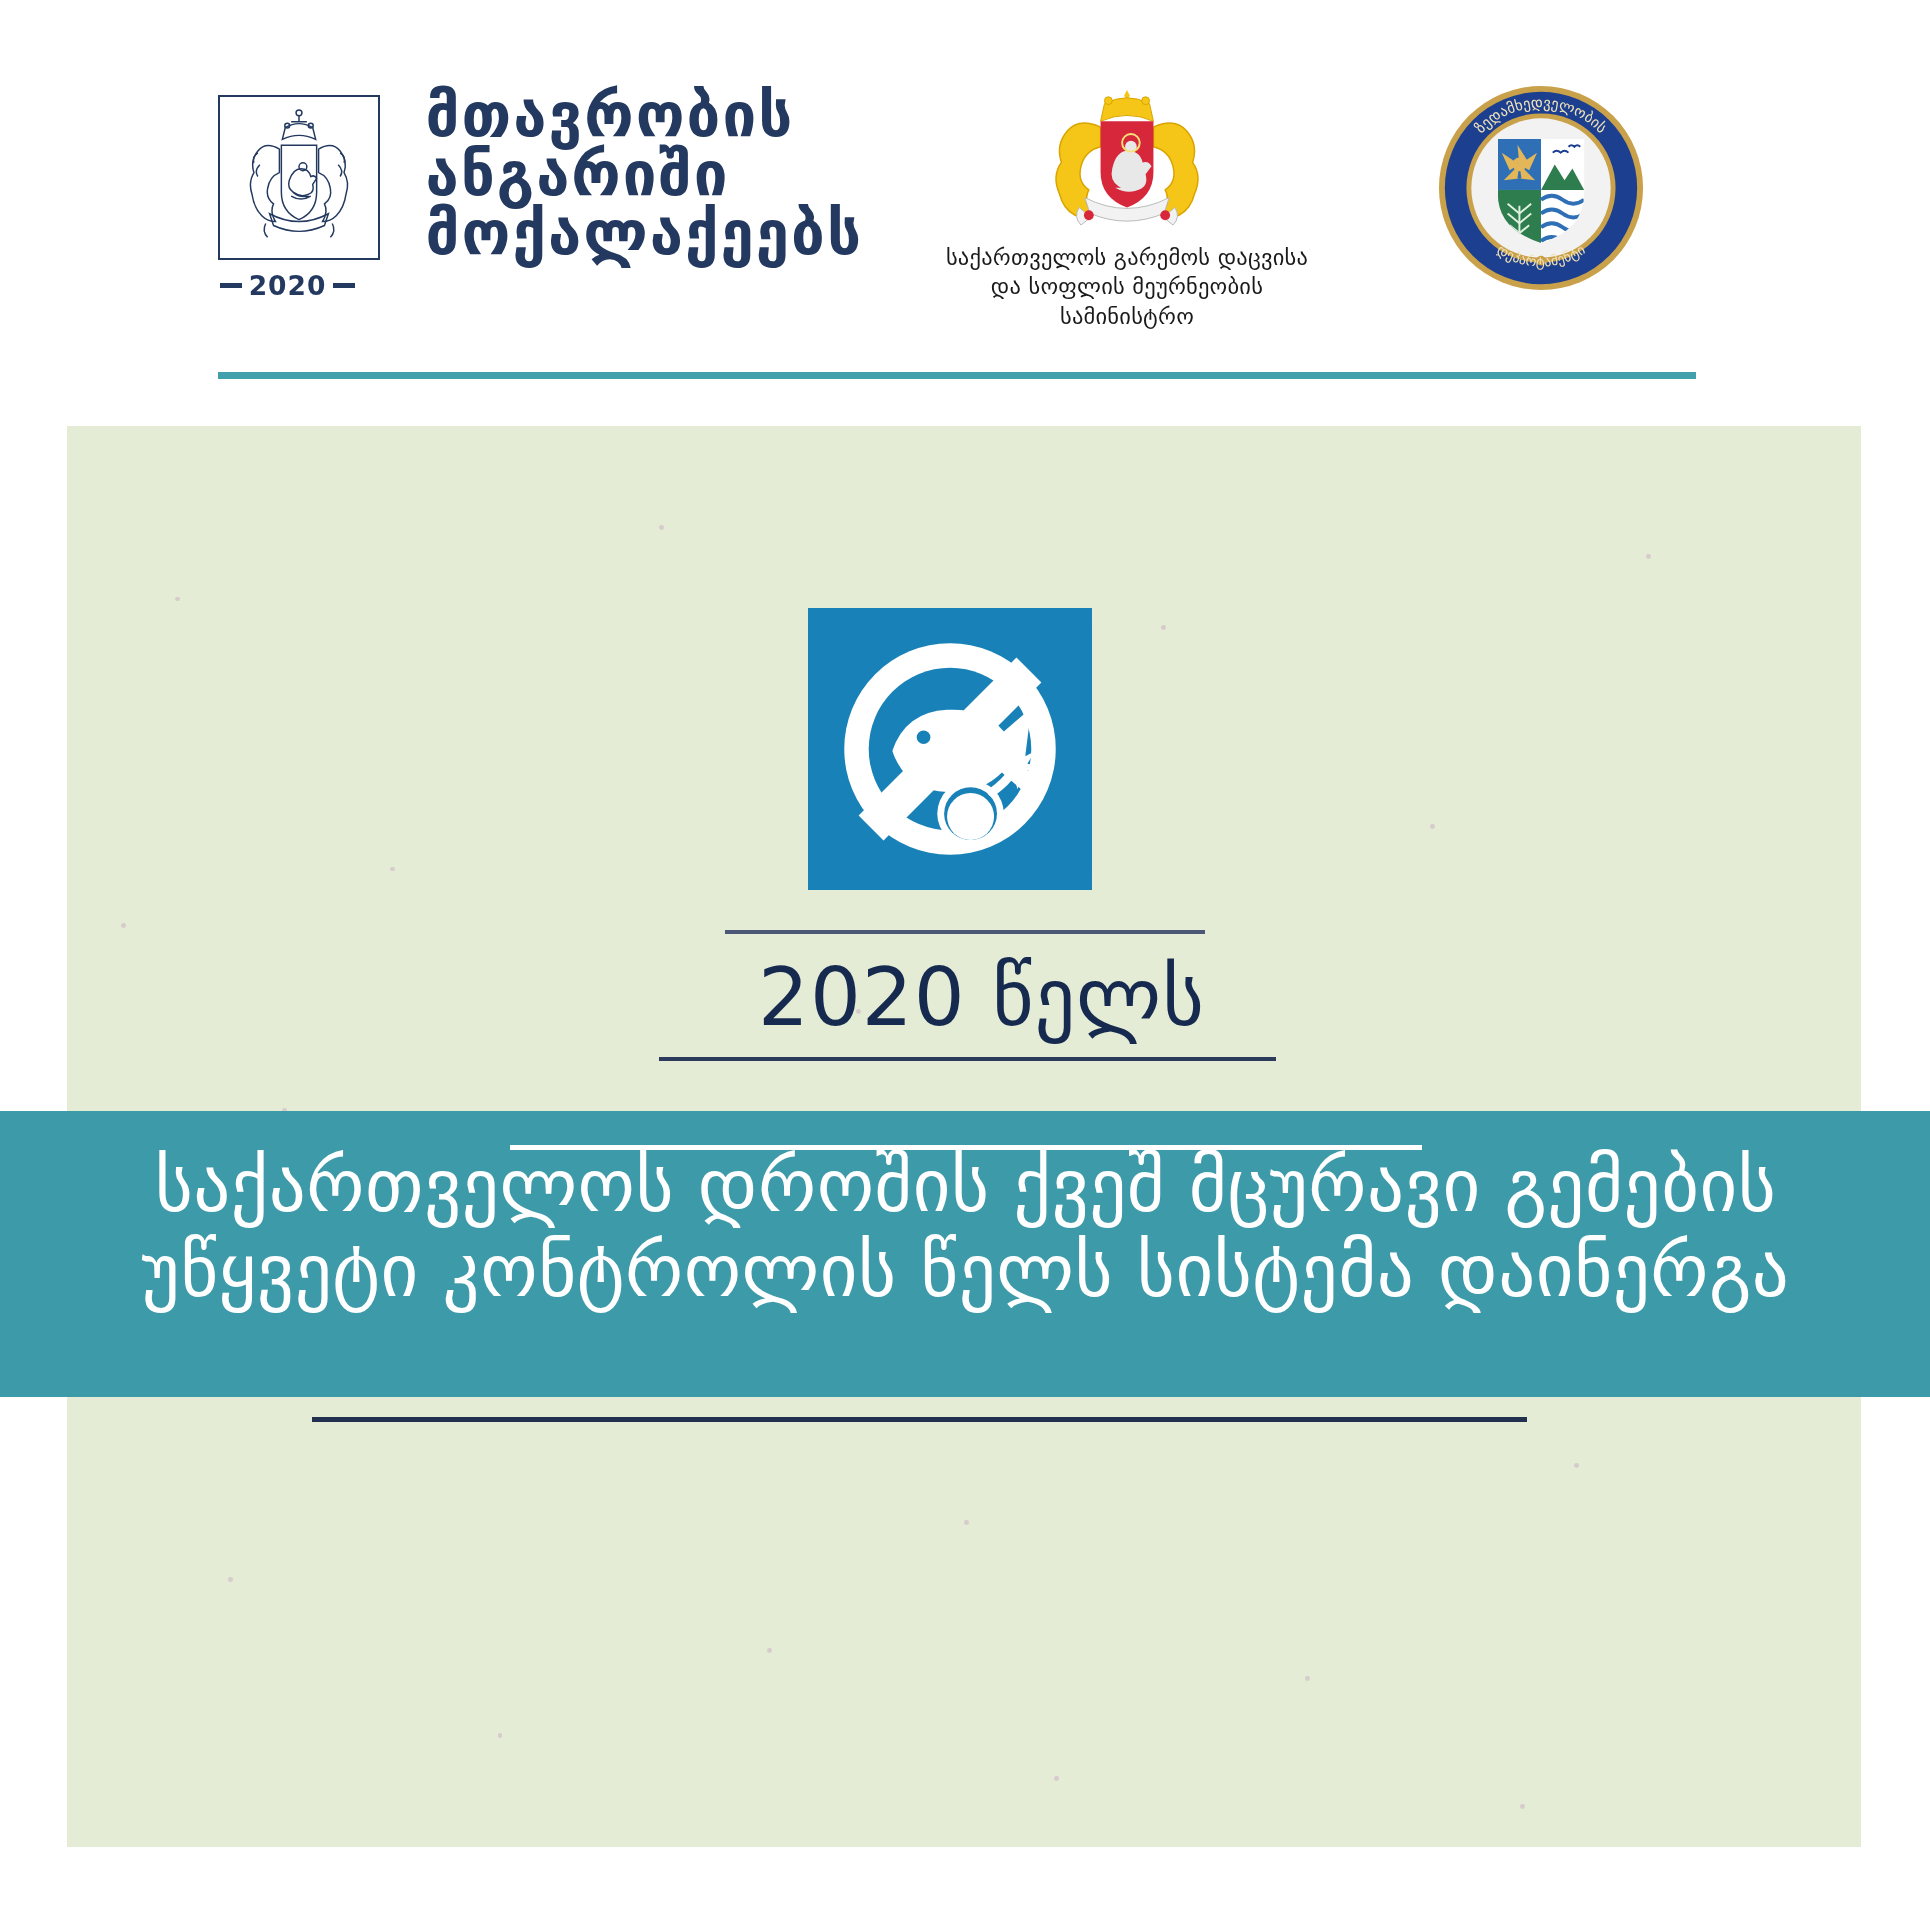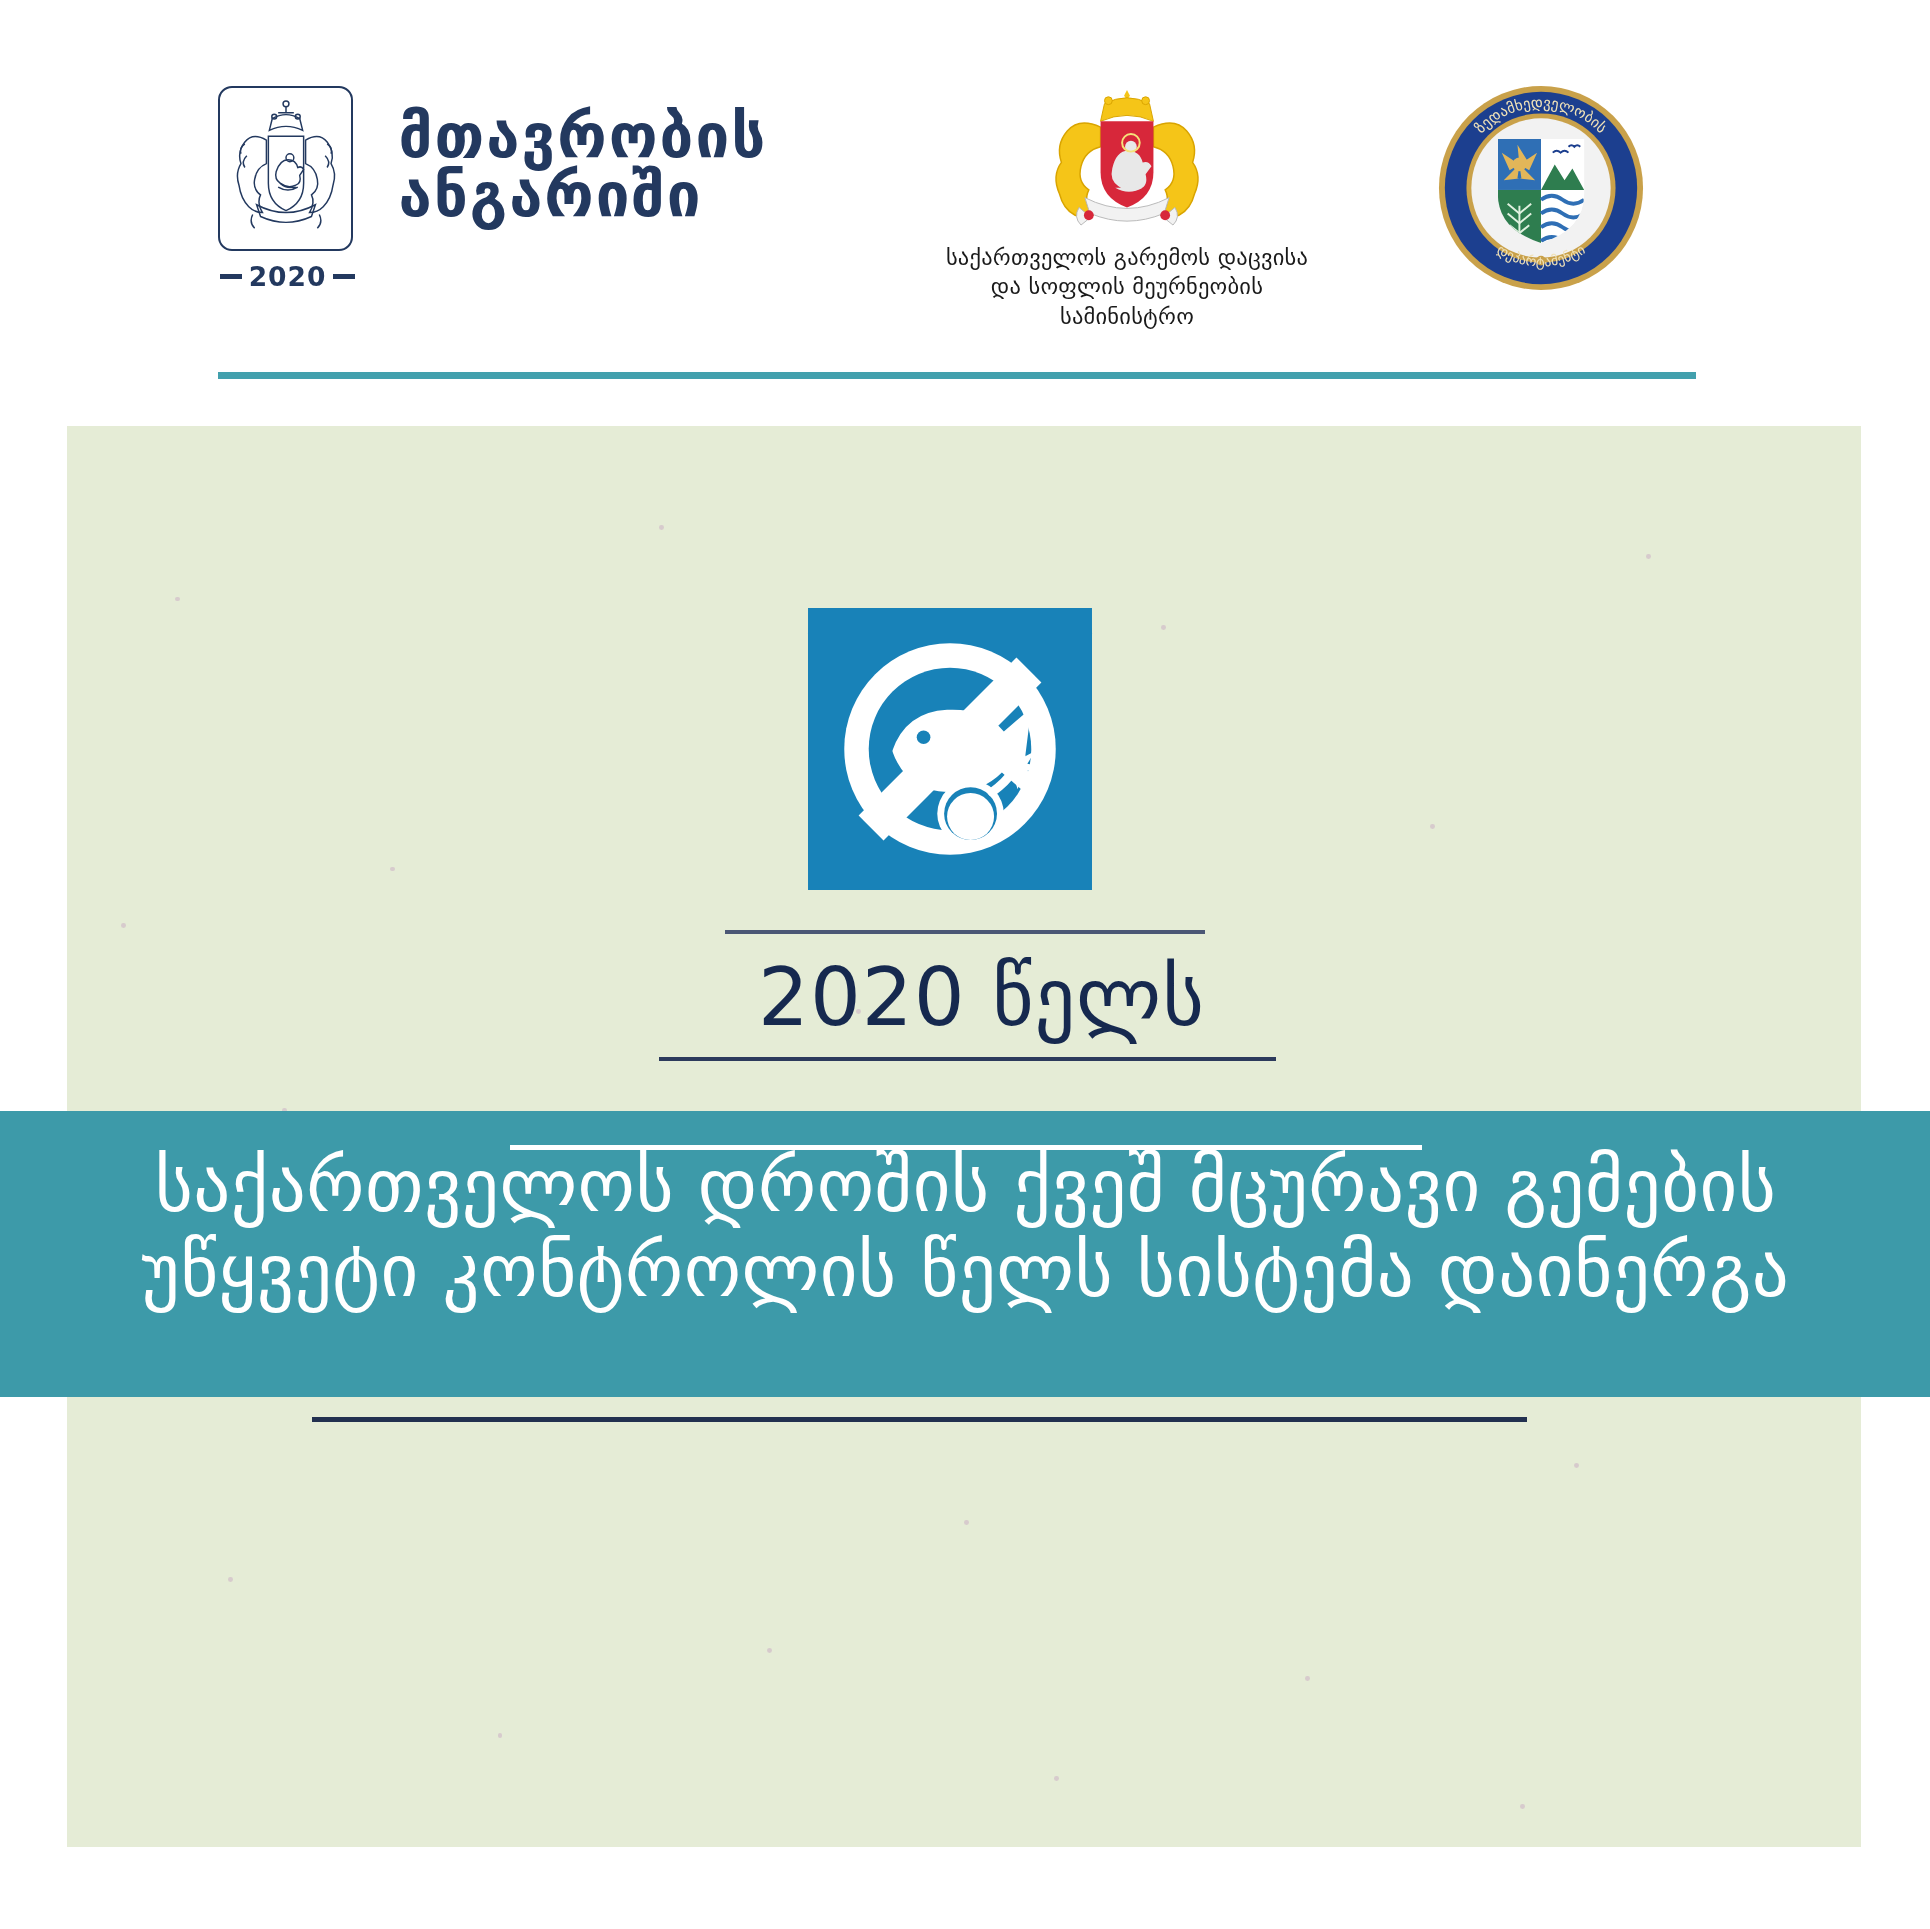--- a/index.html
+++ b/index.html
@@ -29,24 +29,24 @@
 
   .logo-gov {
     position: absolute;
     left: 218px; top: 86px;
     display: flex;
     align-items: center;
     gap: 25.5px;
   }
 
   .crest-box {
-    width: 135px;
+    width: 162px;
     height: 165px;
     border: 2.9px solid #23395f;
-    border-radius: 14px;
+    border-radius: 0;
     position: relative;
     background: #fff;
     display: flex;
     align-items: center;
     justify-content: center;
   }
 
   .crest-year-wrap {
     position: absolute;
     left: 0;
@@ -237,20 +237,21 @@
         </svg>
         <div class="crest-year-wrap">
           <span class="dash"></span>
           <span class="crest-year">2020</span>
           <span class="dash"></span>
         </div>
       </div>
       <div class="gov-words">
         <span>მთავრობის</span>
         <span>ანგარიში</span>
+        <span>მოქალაქეებს</span>
       </div>
     </div>
 
     <div class="logo-ministry">
       <svg width="186" height="147" viewBox="0 0 190 150">
 
         <path d="M95 6 l3 6 l-3 4 l-3 -4 z" fill="#f5c518"></path>
         <path d="M72 20 q23 -12 46 0 l4 18 q-27 -12 -54 0 z" fill="#f5c518" stroke="#d9a400"></path>
         <circle cx="76" cy="17" r="4" fill="#f5c518" stroke="#d9a400"></circle>
         <circle cx="114" cy="17" r="4" fill="#f5c518" stroke="#d9a400"></circle>

